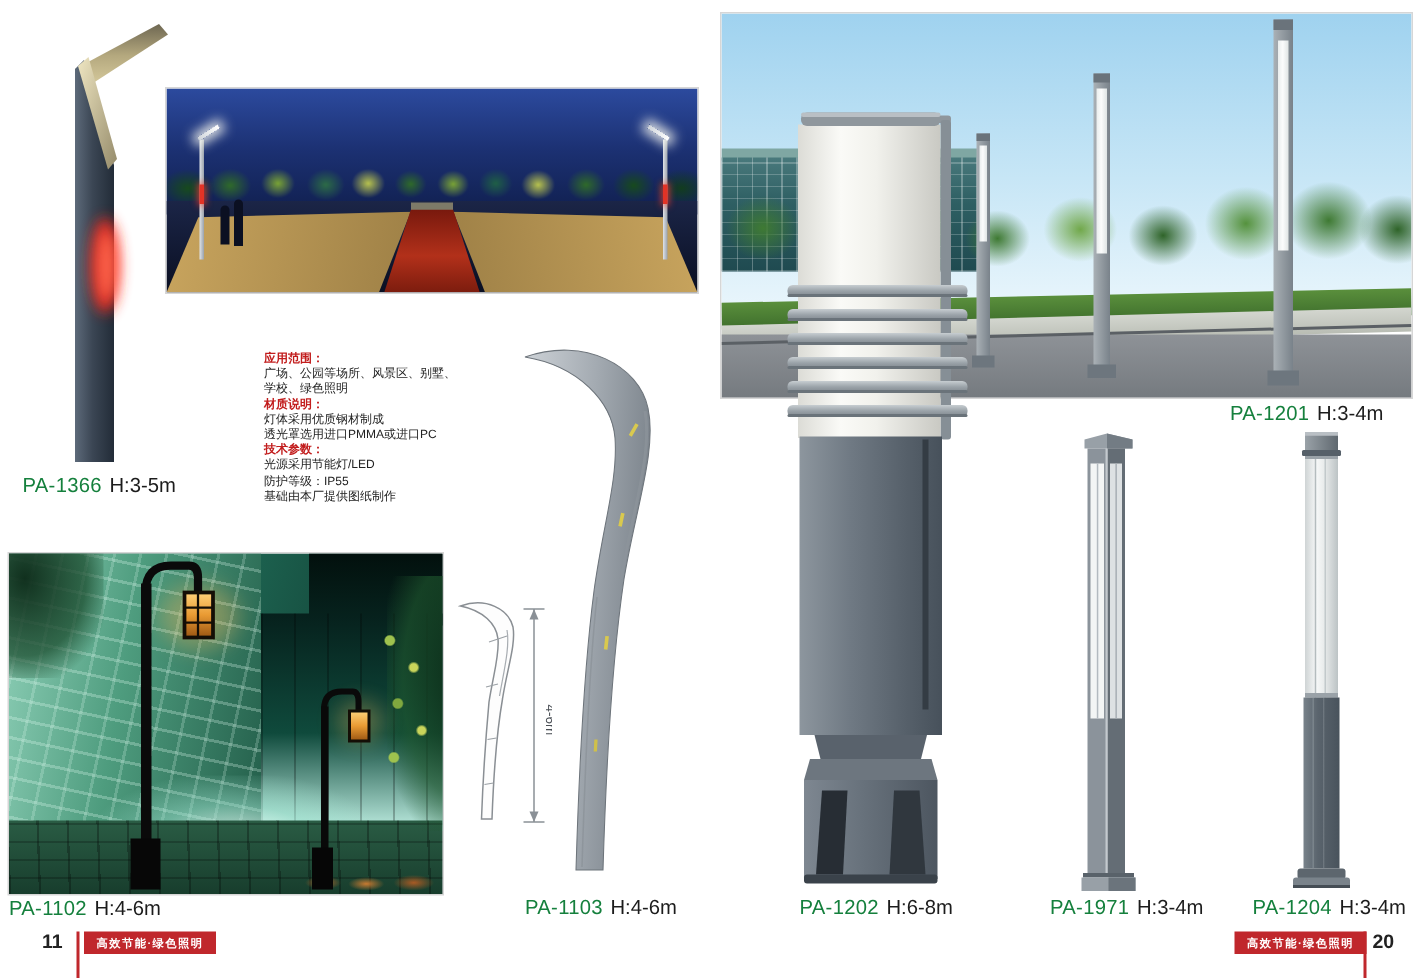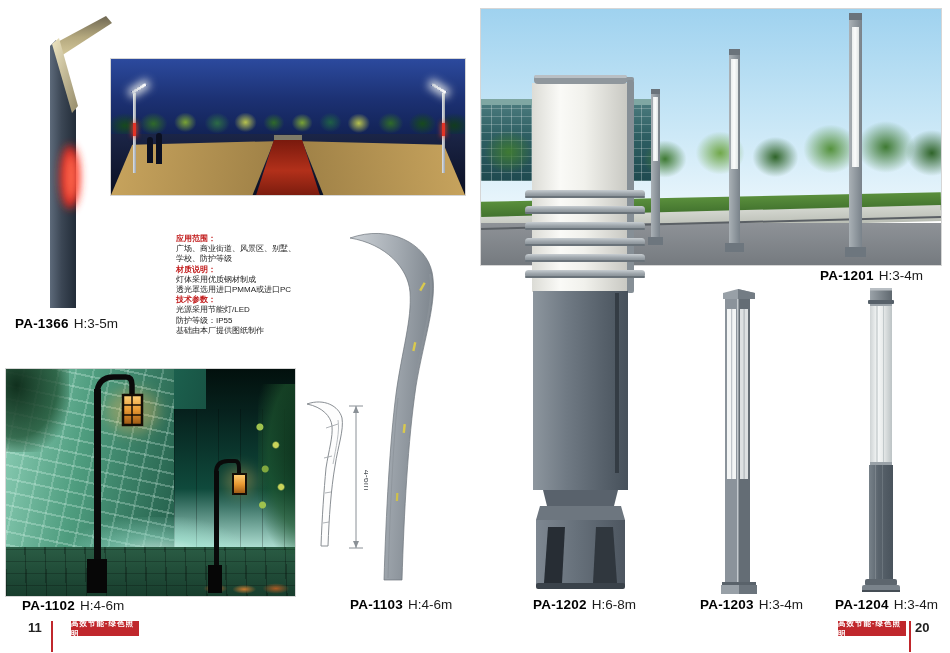--- a/index.html
+++ b/index.html
@@ -3,30 +3,30 @@
 <meta charset="utf-8">
 <style>
   html,body{margin:0;padding:0;background:#fff;}
   body{font-family:"Liberation Sans",sans-serif;}
   #canvas{position:relative;width:950px;height:653px;background:#fff;overflow:hidden;}
   .abs{position:absolute;}
   .photo{position:absolute;overflow:hidden;border:1px solid #d6d6d6;box-sizing:border-box;}
   .layer{position:absolute;}
   
   .plabel{position:absolute;white-space:nowrap;font-size:13.5px;}
-  .plabel .model{color:#000000;font-weight:bold;letter-spacing:.2px;}
+  .plabel .model{color:#15803d;font-weight:normal;letter-spacing:.2px;}
   .plabel .ht{color:#1c1c1c;font-weight:normal;margin-left:5px;}
   
   #specs{position:absolute;left:176px;top:234px;width:150px;font-size:8px;line-height:10.2px;color:#222;}
   #specs .sec-title{color:#c21d1d;font-weight:bold;}
   #specs div{white-space:nowrap;}
   
   .page-num{position:absolute;font-size:13px;font-weight:bold;color:#222;}
-  .footer-band{position:absolute;width:68px;height:15px;background:#c0272c;color:#fff;
-    font-size:7.5px;font-weight:bold;letter-spacing:1px;display:flex;align-items:center;justify-content:center;margin-left:15px;}
+  .footer-band{position:absolute;width:88px;height:15px;background:#c0272c;color:#fff;
+    font-size:7.5px;font-weight:bold;letter-spacing:1px;display:flex;align-items:center;justify-content:center;}
   .footer-vline{position:absolute;width:1.5px;height:31px;background:#c0272c;}
   
   #photo-plaza{left:110px;top:58px;width:356px;height:138px;}
   .plaza-sky{left:0;top:0;width:100%;height:62%;background:linear-gradient(180deg,#2c4a9e 0%,#1c3173 48%,#101f4e 100%);}
   .plaza-trees{left:0;top:28%;width:100%;height:34%;
     background-image:
       radial-gradient(ellipse 26px 18px at 4% 62%, #174a1d 0%, rgba(0,0,0,0) 70%),
       radial-gradient(ellipse 20px 16px at 12% 58%, #2f6a2a 0%, rgba(0,0,0,0) 70%),
       radial-gradient(ellipse 16px 14px at 21% 55%, #79a335 0%, rgba(0,0,0,0) 70%),
       radial-gradient(ellipse 18px 15px at 30% 57%, #2c6b46 0%, rgba(0,0,0,0) 70%),
@@ -165,22 +165,22 @@
     <div class="layer plaza-pole-red" style="left:22px;top:64px;"></div>
     <div class="layer plaza-pole" style="left:331px;top:34px;height:80px;"></div>
     <div class="layer plaza-pole-arm" style="left:320px;top:28px;transform:rotate(32deg);"></div>
     <div class="layer plaza-pole-red" style="left:331px;top:64px;"></div>
     <div class="layer plaza-person" style="left:36px;top:78px;height:26px;"></div>
     <div class="layer plaza-person" style="left:45px;top:74px;height:31px;"></div>
   </div>
 
   <div id="specs">
     <div class="sec-title">应用范围：</div>
-    <div>广场、商业街道、风景区、别墅、</div>
-    <div>学校、防护等级</div>
+    <div>广场、公园等场所、风景区、别墅、</div>
+    <div>学校、绿色照明</div>
     <div class="sec-title">材质说明：</div>
     <div>灯体采用优质钢材制成</div>
     <div>透光罩选用进口PMMA或进口PC</div>
     <div class="sec-title">技术参数：</div>
     <div>光源采用节能灯/LED</div>
     <div>防护等级：IP55</div>
     <div>基础由本厂提供图纸制作</div>
   </div>
 
   <div class="photo" id="photo-building">
@@ -212,21 +212,21 @@
       <line x1="117" y1="36" x2="136" y2="36" stroke="#140e06" stroke-width="1.5"></line>
       <line x1="117" y1="46" x2="136" y2="46" stroke="#140e06" stroke-width="1.5"></line>
       <line x1="126" y1="26" x2="126" y2="56" stroke="#140e06" stroke-width="1.5"></line>
       <ellipse cx="234" cy="112" rx="16" ry="14" fill="#ffbe5e" opacity="0.3" filter="url(#flant)"></ellipse>
       <path d="M210,104 Q210,92 222,92 L229,92 Q233,92 233,99 L233,105" stroke="#0a0a0a" stroke-width="4" fill="none"></path>
       <rect x="208" y="102" width="5" height="98" fill="#090909"></rect>
       <rect x="202" y="196" width="14" height="28" fill="#060606"></rect>
       <rect x="227" y="105" width="13" height="20" fill="url(#glant)" stroke="#140e06" stroke-width="2"></rect>
     </svg>
   </div>
-  <div class="plabel" style="left:22px;top:598px;">
+  <div class="plabel" style="left:6px;top:598px;">
     <span class="model">PA-1102</span><span class="ht">H:4-6m</span>
   </div>
 
   <svg class="abs" style="left:302px;top:398px;" width="66" height="168" viewBox="0 0 66 168">
     <path d="M5,6 C22,0 37,8 40,20 C42,32 36,48 33,68 C29,91 27,120 26,148 L19,148 C20,120 22,92 24,70 C27,51 31,39 30,28 C29,18 20,9 5,6 Z" fill="#fdfdfd" stroke="#8a8f94" stroke-width="1"></path>
     <path d="M36,22 C38,33 34,49 31,66" fill="none" stroke="#a7acb1" stroke-width="0.8"></path>
     <line x1="24" y1="30" x2="36" y2="26" stroke="#9aa0a5" stroke-width="0.8"></line>
     <line x1="22" y1="60" x2="30" y2="58" stroke="#9aa0a5" stroke-width="0.8"></line>
     <line x1="23" y1="95" x2="29" y2="94" stroke="#9aa0a5" stroke-width="0.8"></line>
     <line x1="21" y1="125" x2="27" y2="124" stroke="#9aa0a5" stroke-width="0.8"></line>
@@ -352,21 +352,21 @@
     <rect x="23" y="11" width="1.5" height="285" fill="#c3c9ce"></rect>
     <rect x="13" y="21" width="9" height="170" fill="#f3f5f5"></rect>
     <rect x="17.2" y="21" width="1" height="170" fill="#b3bac0"></rect>
     <rect x="26" y="21" width="8" height="170" fill="#dde1e3"></rect>
     <rect x="29.6" y="21" width="1" height="170" fill="#a7aeb4"></rect>
     <rect x="8" y="294" width="34" height="3" fill="#59626a"></rect>
     <rect x="7" y="297" width="36" height="9" fill="#98a0a7"></rect>
     <rect x="25" y="297" width="18" height="9" fill="#6b747c"></rect>
   </svg>
   <div class="plabel" style="left:700px;top:597px;">
-    <span class="model">PA-1203</span><span class="ht">H:3-4m</span>
+    <span class="model">PA-1971</span><span class="ht">H:3-4m</span>
   </div>
 
   <svg class="abs" style="left:856px;top:286px;" width="50" height="310" viewBox="0 0 50 310">
     <defs>
       <linearGradient id="g1204cap" x1="0" y1="0" x2="1" y2="0">
         <stop offset="0" stop-color="#9aa2a8"></stop>
           <stop offset="1" stop-color="#5f686f"></stop>
       </linearGradient>
       <linearGradient id="g1204tube" x1="0" y1="0" x2="1" y2="0">
         <stop offset="0" stop-color="#cfd4d5"></stop>

